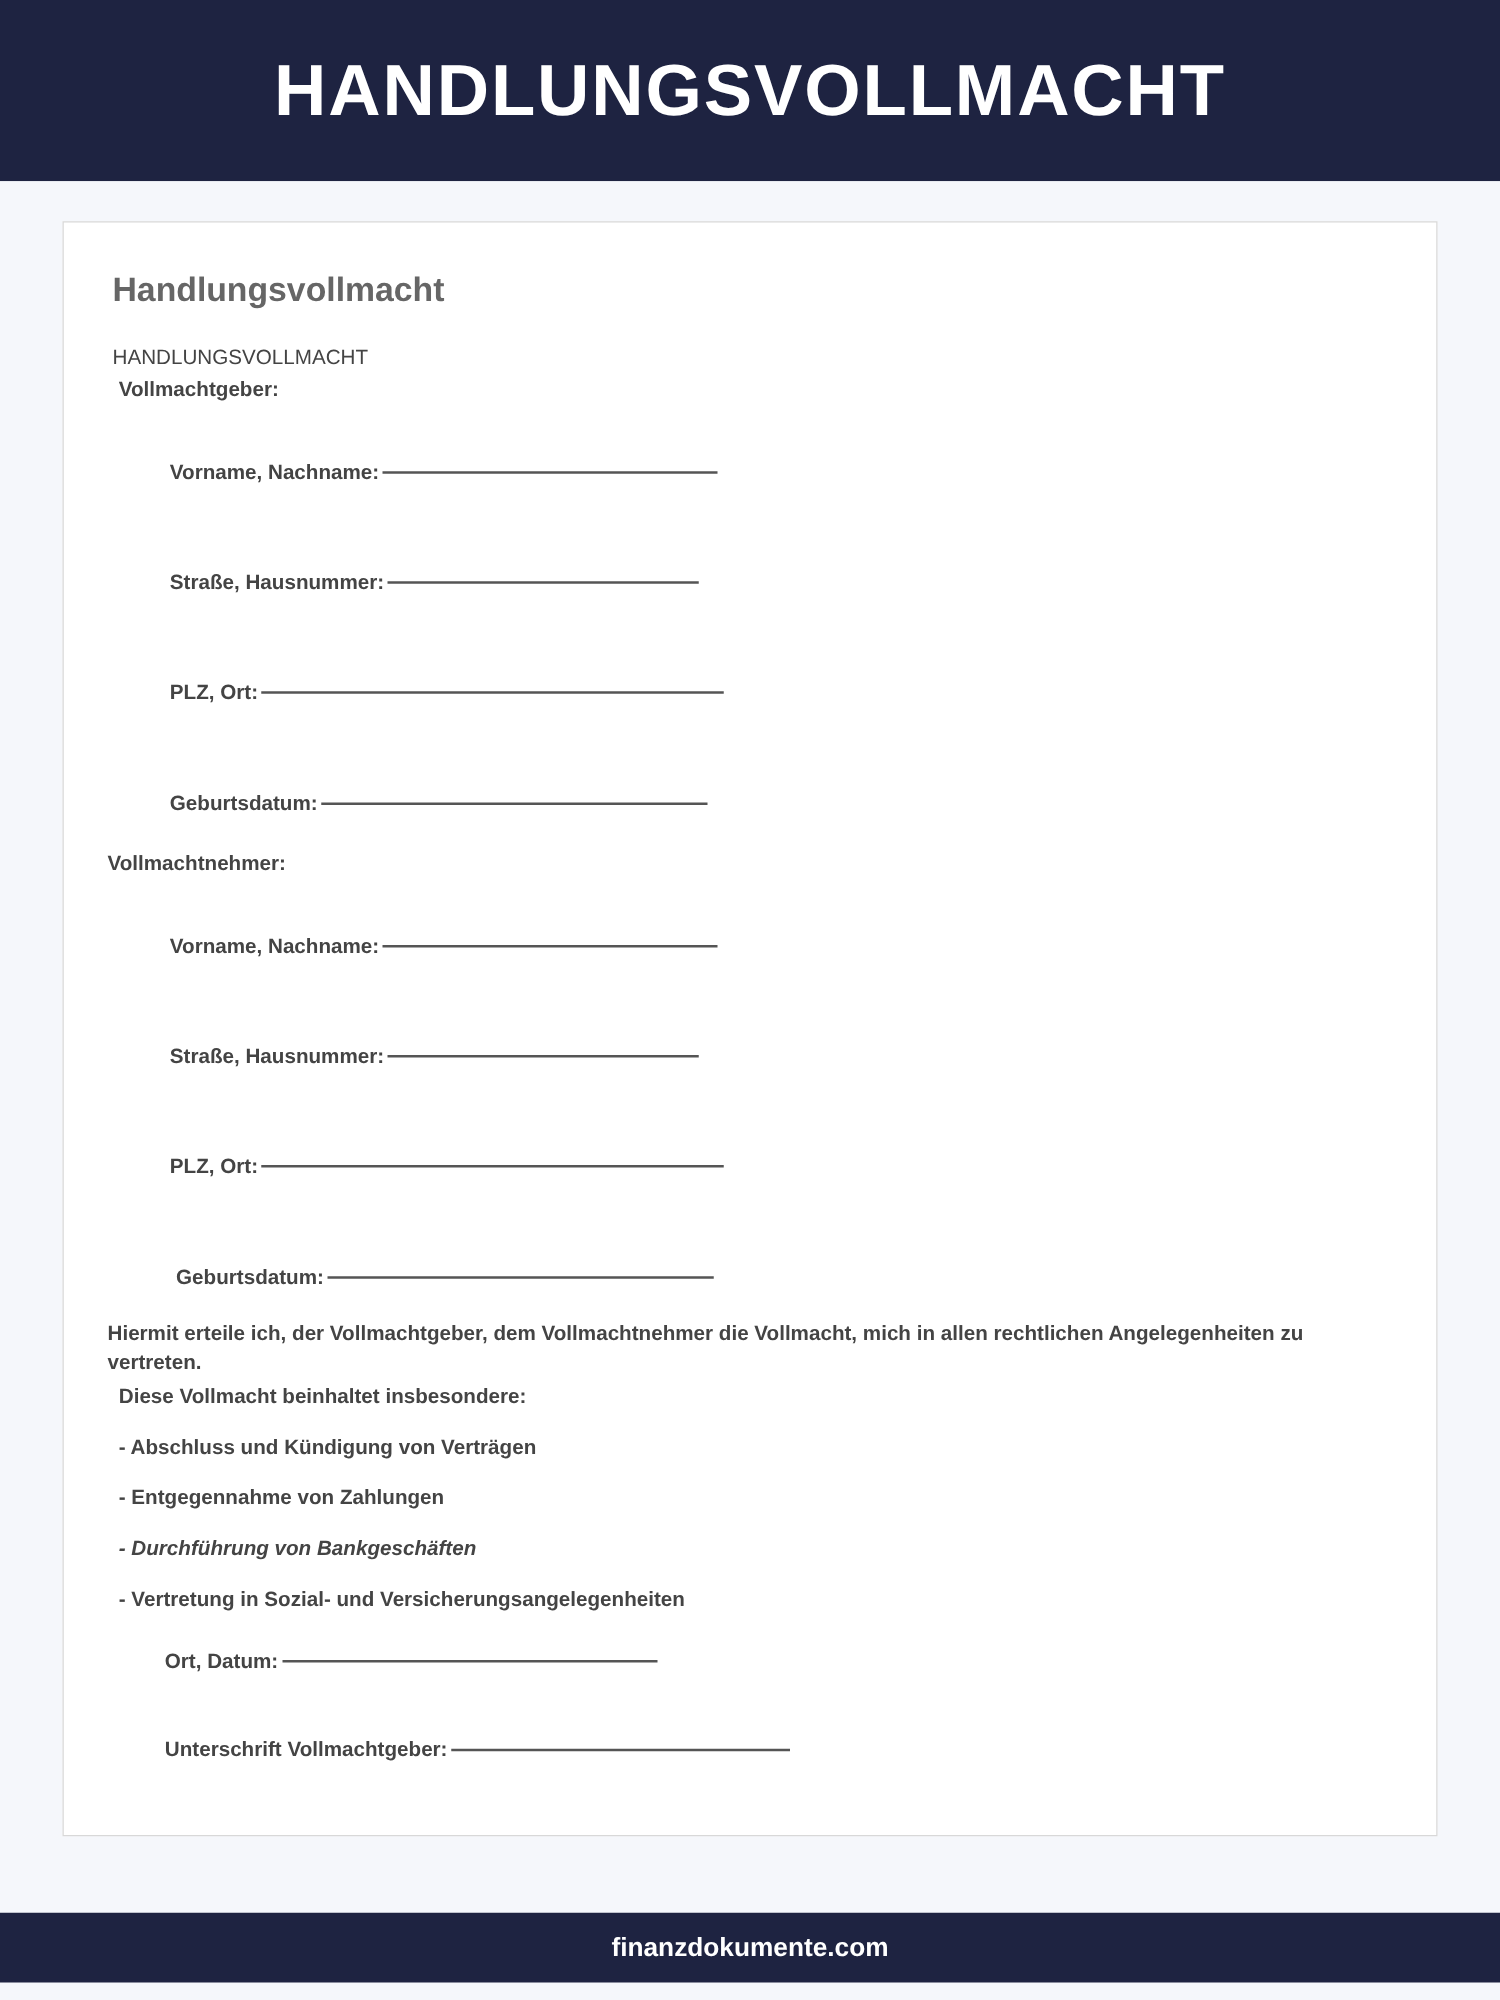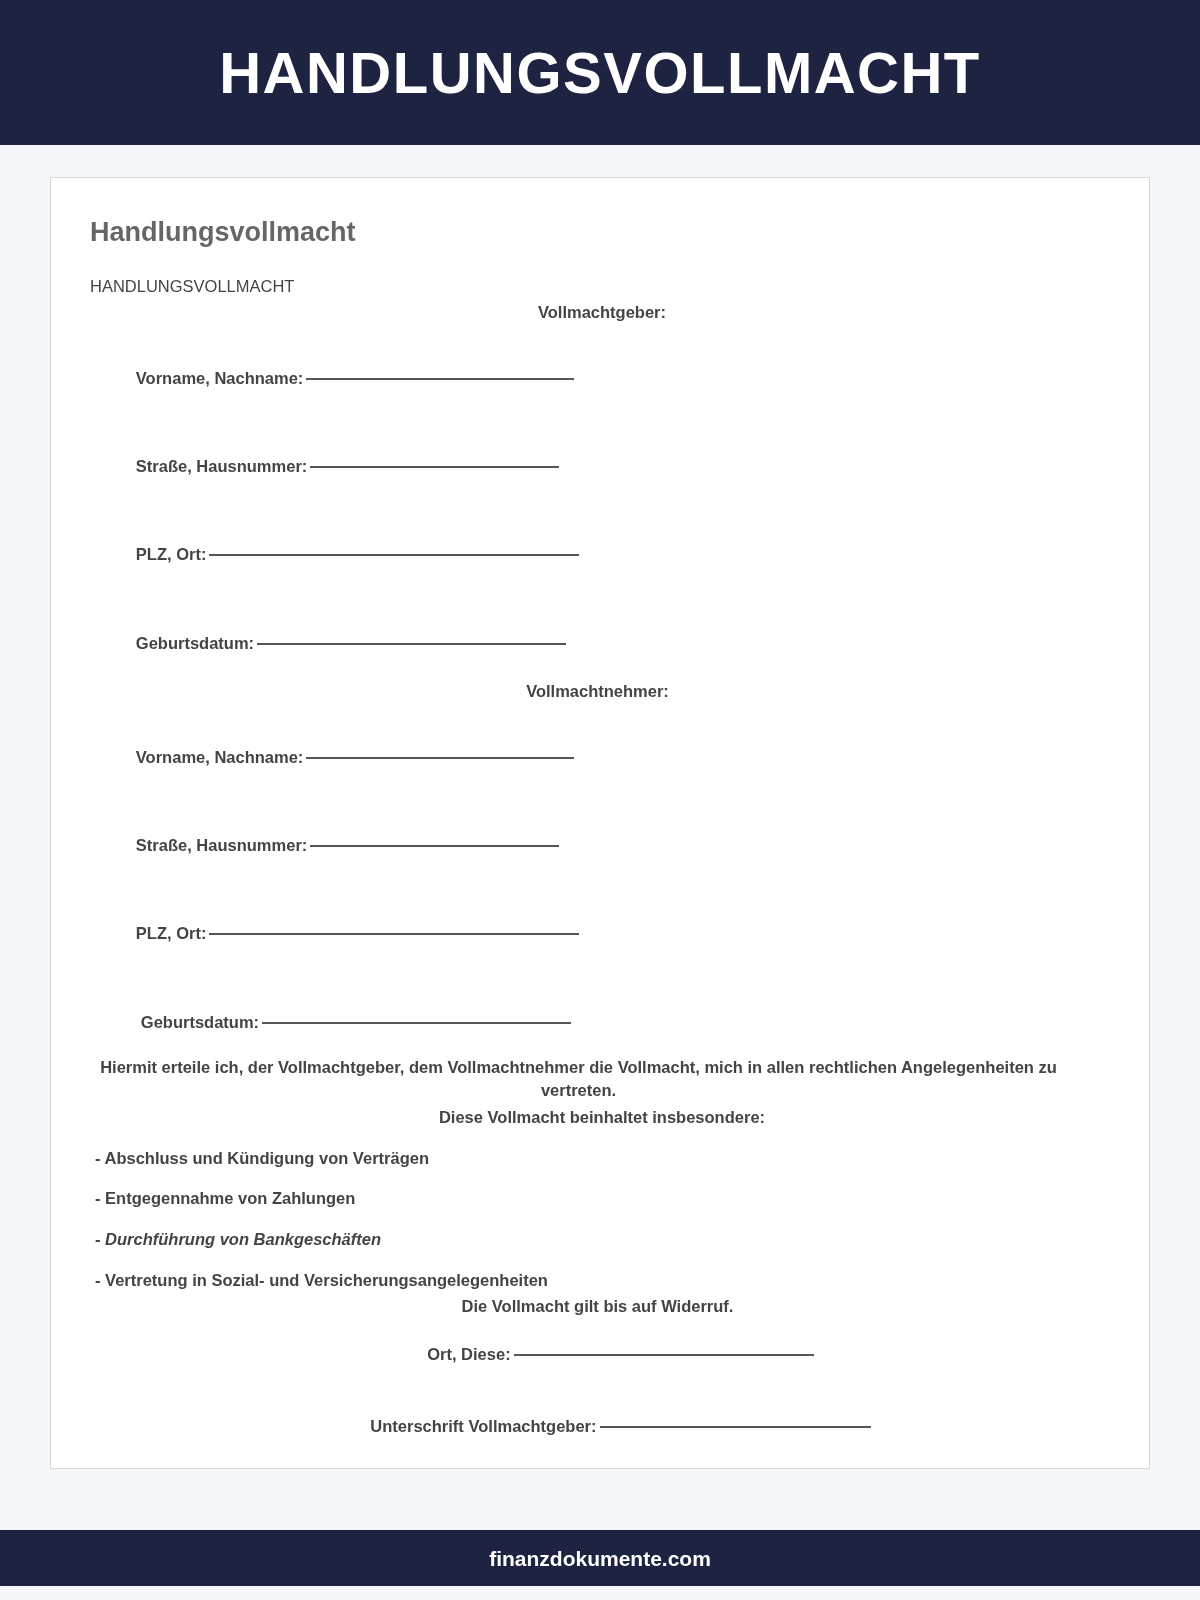--- a/index.html
+++ b/index.html
@@ -77,21 +77,21 @@
     margin: 0;
     white-space: pre;
   }
   .line-bold {
     font-weight: bold;
     margin: 0;
     white-space: pre;
   }
   .gap-lg { margin-top: 20px; }
   .gap-md { margin-top: 18px; }
-  .gap-sm { margin-top: 3px; text-align: center; }
+  .gap-sm { margin-top: 3px; }
 
   .para-wrap {
     font-weight: bold;
     margin: 0;
     max-width: 985px;
     line-height: 1.42;
   }
 
   .rule {
     display: inline-block;
@@ -173,24 +173,23 @@
 
         <div class="para-wrap gap-sm" style="margin-left:-4px;">Hiermit erteile ich, der Vollmachtgeber, dem Vollmachtnehmer die Vollmacht, mich in allen rechtlichen Angelegenheiten zu vertreten.</div>
 
         <div class="line-bold gap-sm" style="padding-left:5px;">Diese Vollmacht beinhaltet insbesondere:</div>
 
         <div class="line-bold gap-md" style="padding-left:5px;">- Abschluss und Kündigung von Verträgen</div>
         <div class="line-bold gap-md" style="padding-left:5px;">- Entgegennahme von Zahlungen</div>
         <div class="line-bold gap-md" style="padding-left:5px;font-style:italic;">- Durchführung von Bankgeschäften</div>
         <div class="line-bold gap-md" style="padding-left:5px;">- Vertretung in Sozial- und Versicherungsangelegenheiten</div>
 
-        <div class="line-bold gap-sm" style="margin-left:-4px;">Die Vollmacht gilt bis auf Widerruf.</div>
 
         <div class="line-bold gap-sm" style="margin-left:-4px;">
-          <span>Ort, Diese:</span><span class="rule" style="width:300px;"></span>
+          <span>Ort, Datum:</span><span class="rule" style="width:300px;"></span>
         </div>
 
         <div class="line-bold gap-sm" style="margin-left:-4px;">
           <span>Unterschrift Vollmachtgeber:</span><span class="rule" style="width:271px;"></span>
         </div>
 
 
       </div>
     </div>
   </div>

